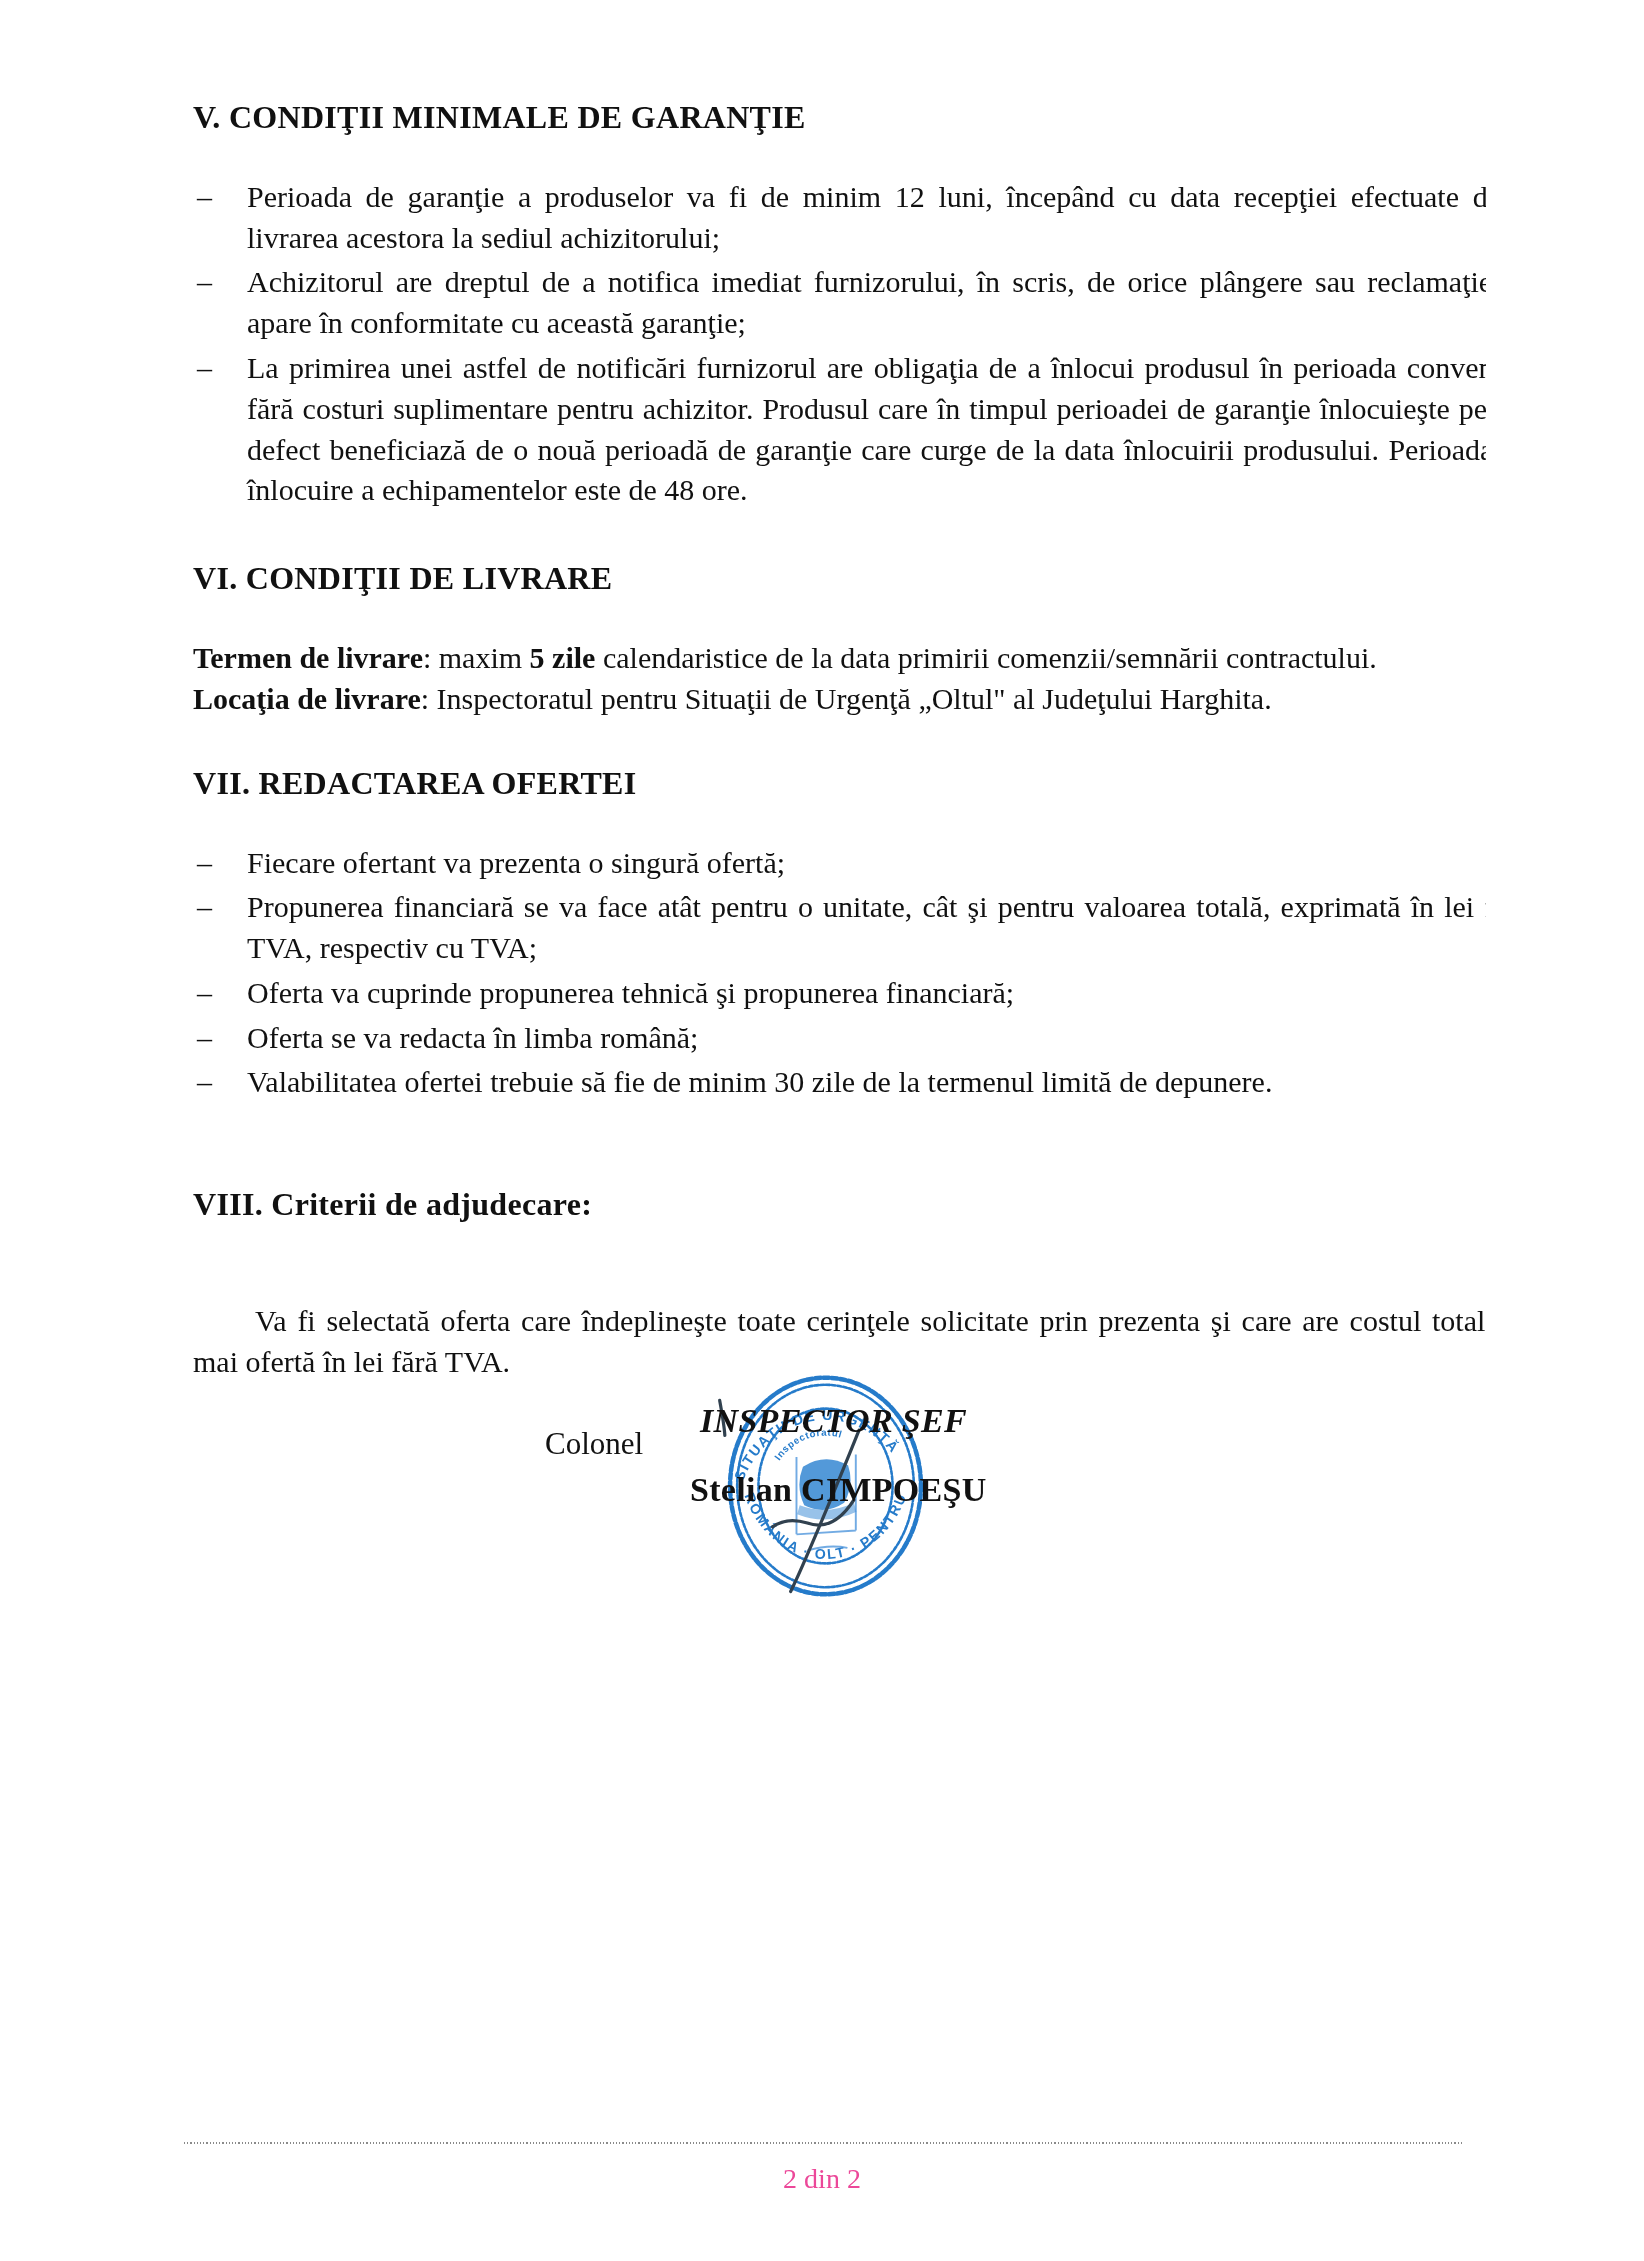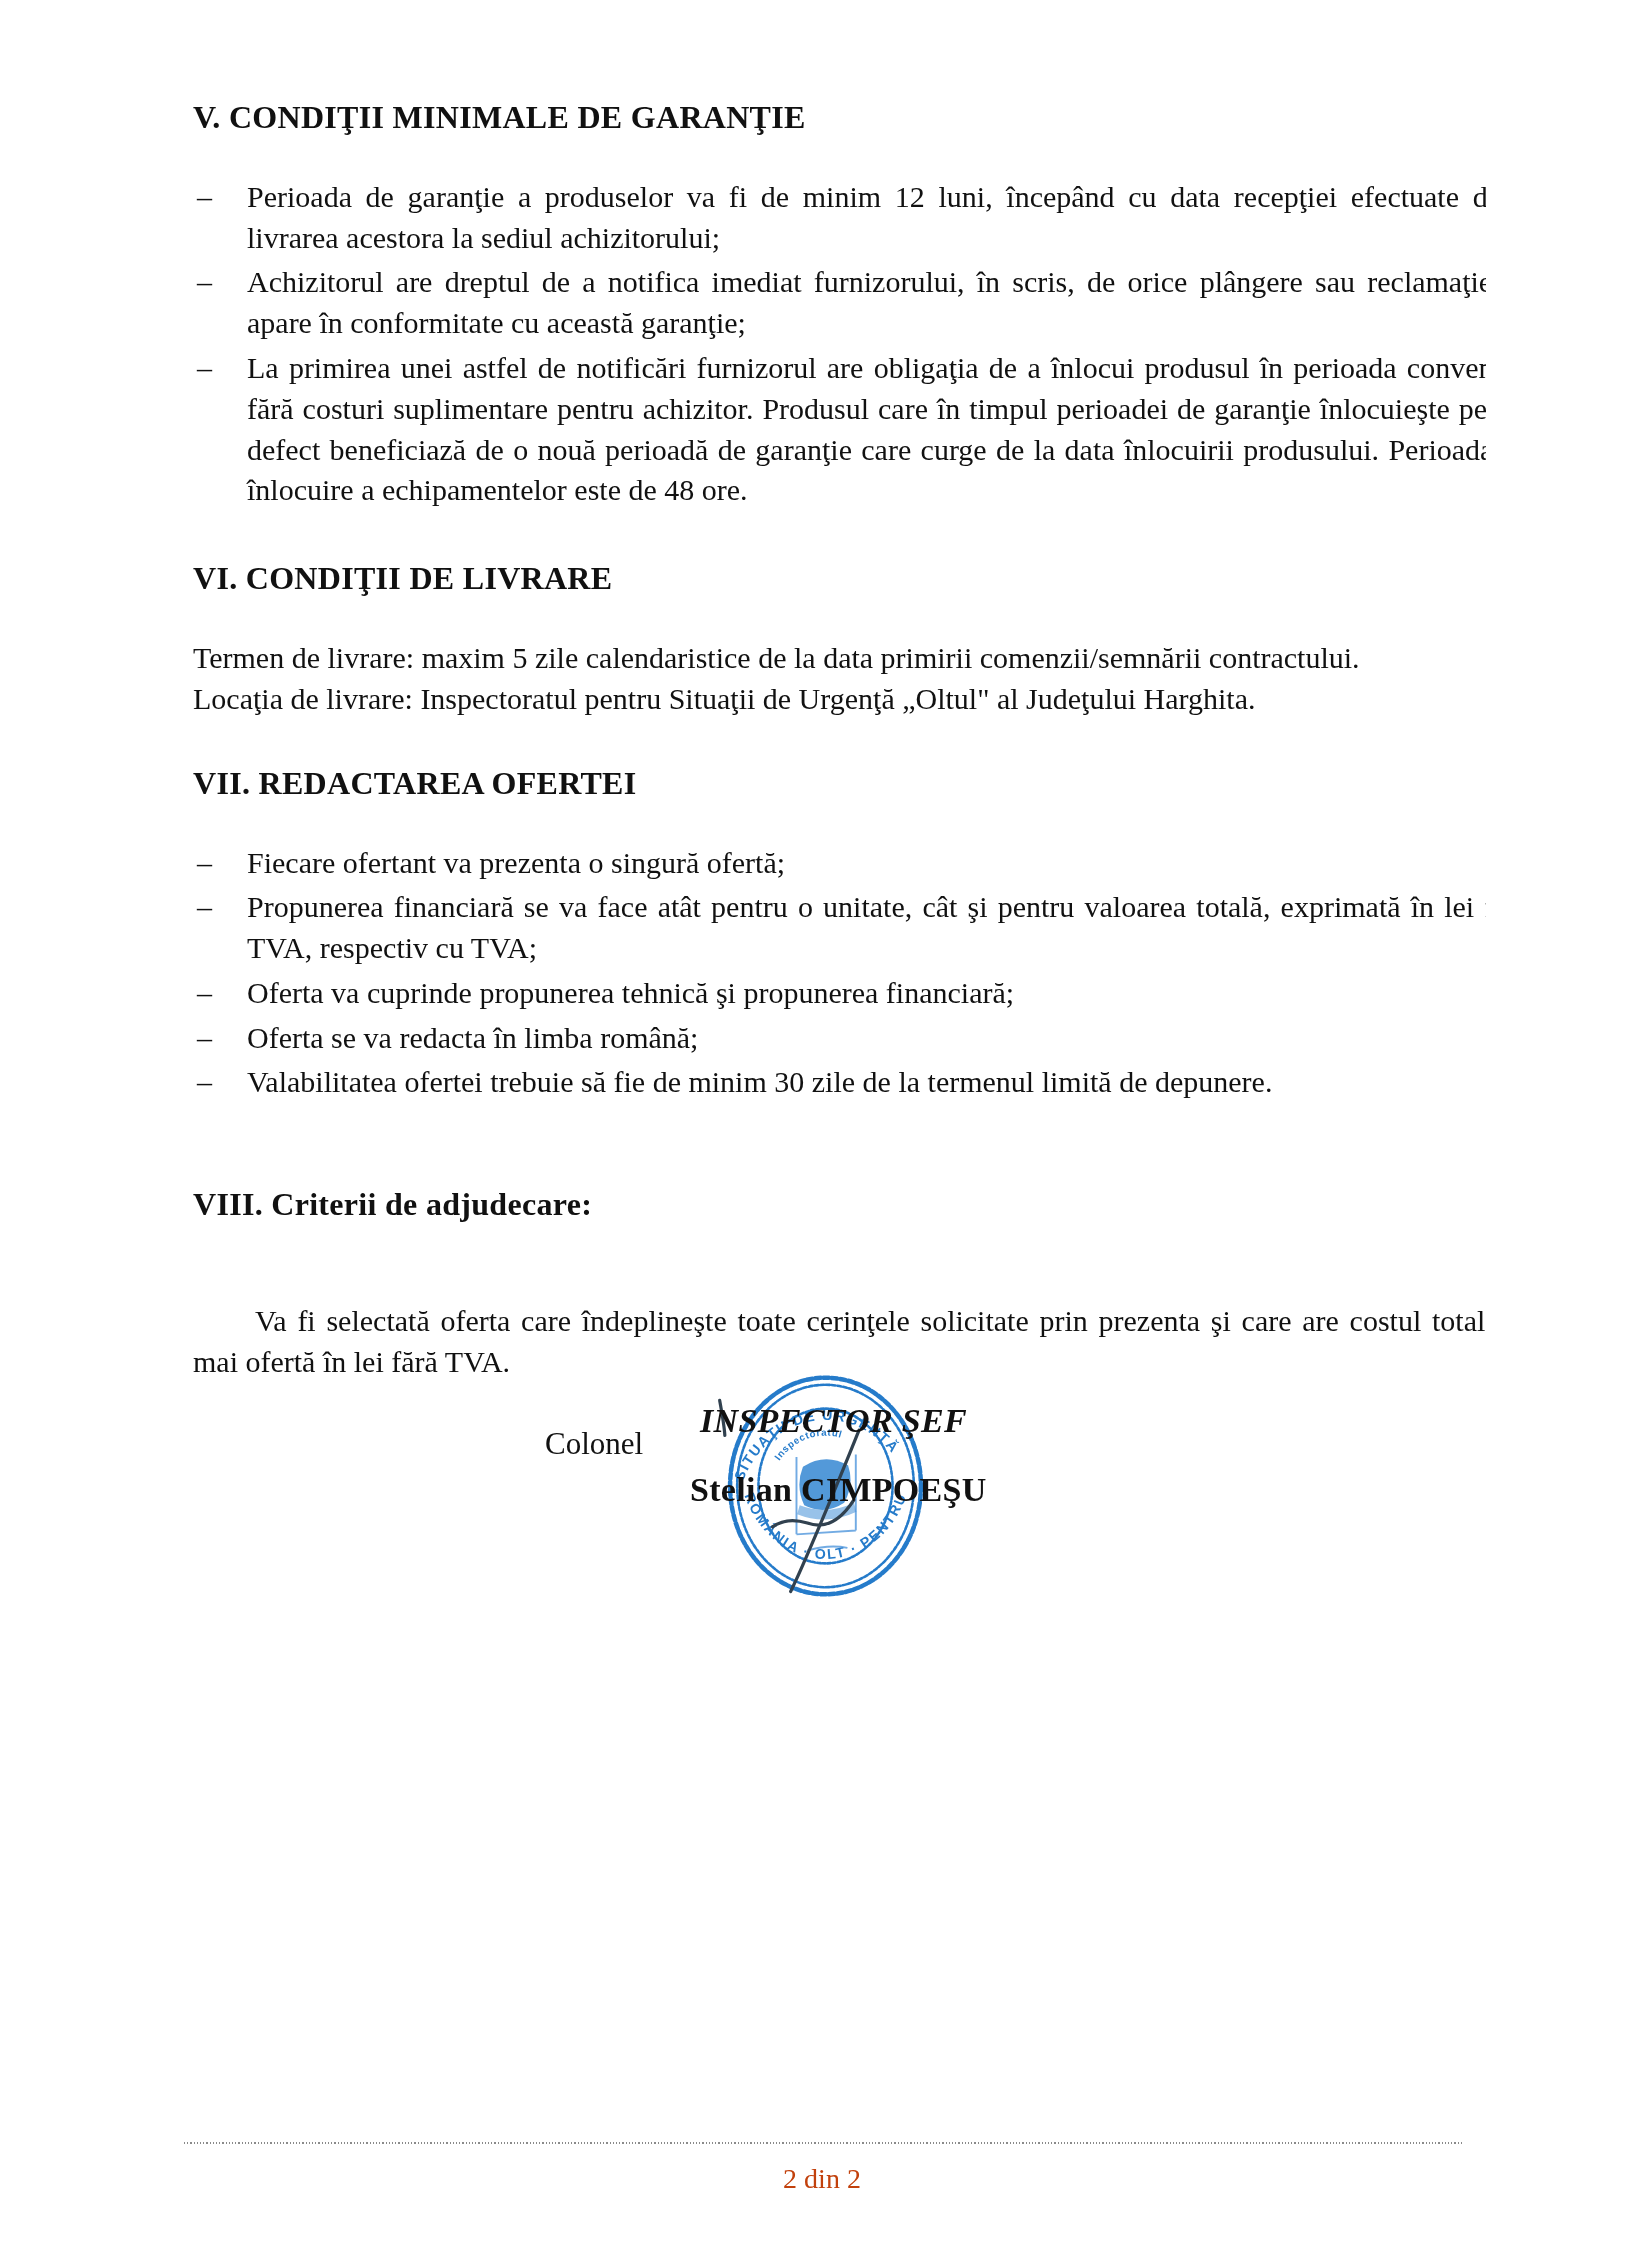--- a/index.html
+++ b/index.html
@@ -69,21 +69,21 @@
     line-height: 1.36;
     margin: 0;
     text-align: justify;
     text-justify: inter-word;
   }
 
   p.body-text.indented {
     text-indent: 62px;
   }
 
-  .bold { font-weight: normal; }
+  .bold { font-weight: bold; }
 
   .rank-label {
     position: absolute;
     left: 545px;
     top: 1428px;
     font-size: 31px;
     line-height: 1;
     text-align: right;
   }
 
@@ -144,21 +144,21 @@
     );
   }
 
   .footer-pagenum {
     position: absolute;
     left: 0;
     top: 2163px;
     width: 1644px;
     text-align: center;
     font-size: 28px;
-    color: #c2410c;
+    color: #ec4899;
   }
 </style>
 </head>
 <body>
 
 <div class="page">
 
   <div class="content">
 
     <h2 class="section-heading">V. CONDIŢII MINIMALE DE GARANŢIE</h2>

